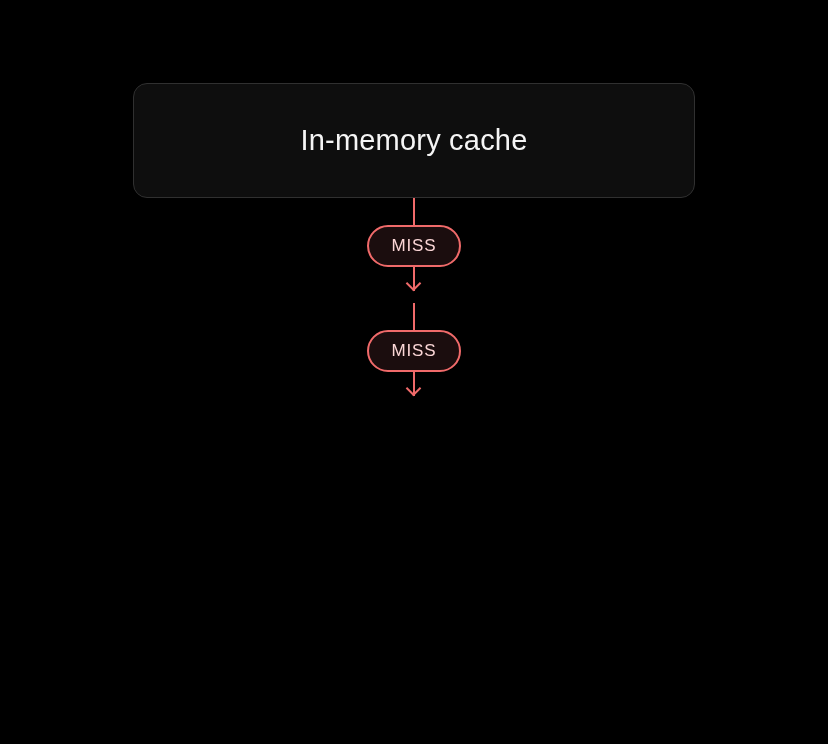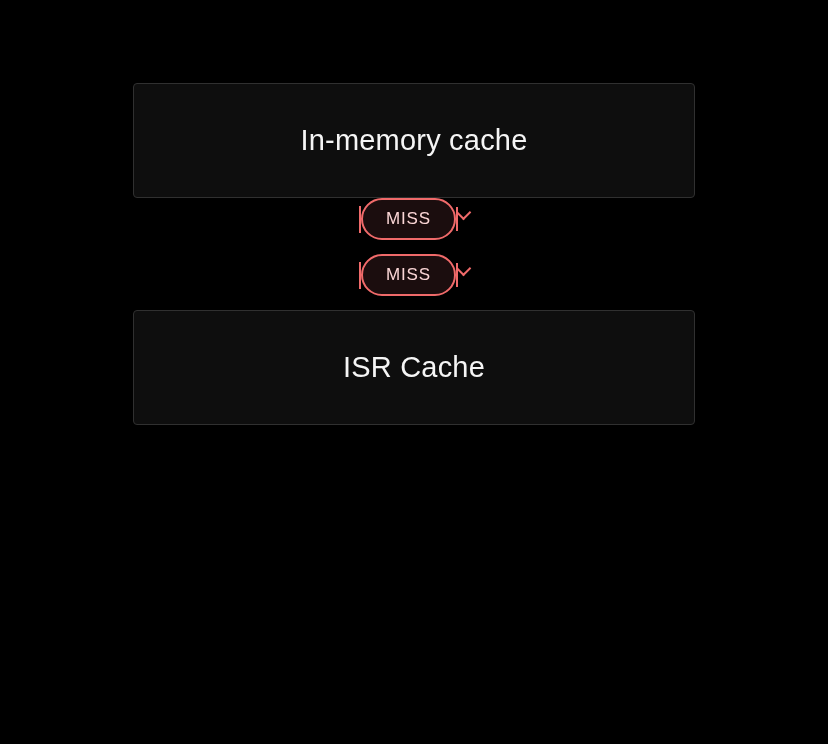--- a/index.html
+++ b/index.html
@@ -26,34 +26,34 @@
     display:flex;
     flex-direction:column;
     align-items:center;
     padding-top:83px;
   }
   .node{
     width:562px;
     height:115px;
     background:var(--node-bg);
     border:1px solid var(--node-border);
-    border-radius:4px;
+    border-radius:14px;
     display:flex;
     align-items:center;
     justify-content:center;
   }
   .node-label{
     color:var(--node-text);
     font-size:29px;
     font-weight:500;
     letter-spacing:0.2px;
   }
   .connector{
     display:flex;
-    flex-direction:row;
+    flex-direction:column;
     align-items:center;
     margin-bottom:14px;
   }
   .line{
     width:2px;
     background:var(--accent);
   }
   .seg-top{height:27px;}
   .seg-bottom{height:24px;}
   .pill{
@@ -101,17 +101,14 @@
 
   <div class="connector">
     <div class="line seg-top"></div>
     <div class="pill">
       <span class="pill-label">MISS</span>
     </div>
     <div class="line seg-bottom"></div>
     <div class="arrowhead"></div>
   </div>
 
-  <div class="node">
-    <span class="node-label">ISR Cache</span>
-  </div>
 
 </div>
 
 </body></html>

